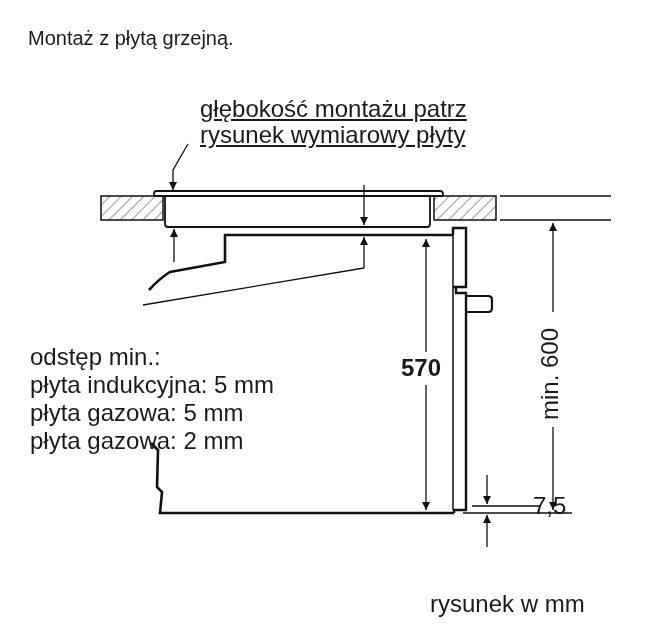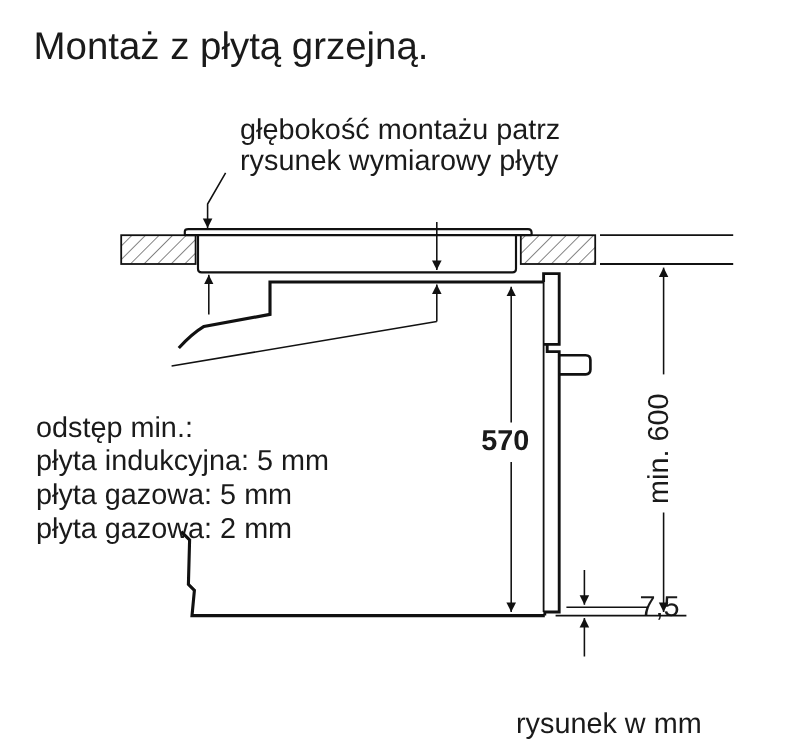--- a/index.html
+++ b/index.html
@@ -1,20 +1,20 @@
 <!DOCTYPE html>
 <html><head>
 <meta charset="utf-8">
 <style>
   html, body { margin: 0; padding: 0; background: #ffffff; }
   body { width: 655px; height: 629px; position: relative; overflow: hidden;
          font-family: "Liberation Sans", sans-serif; color: #111; }
   .txt { position: absolute; font-size: 24px; line-height: 28px; white-space: nowrap; color: #1a1a1a; }
-  #title { left: 28px; top: 24px; font-size: 32px; }
-  #depth-note { left: 200px; top: 96px; line-height: 26px; }
+  #title { left: 28px; top: 24px; font-size: 20px; }
+  #depth-note { left: 200px; top: 96px; line-height: 26px; text-decoration: underline; }
   #depth-note div { height: 26px; }
   #gap-note { left: 30px; top: 316px; line-height: 28px; margin-top: 27px; }
   #gap-note div { height: 28px; }
   #units { left: 430px; top: 590px; }
   #dim-570 { left: 401px; top: 354px; font-weight: bold; }
   #dim-600 { left: 536px; top: 324px; transform-origin: 0 0; transform: rotate(-90deg) translate(-96px, 0); font-size: 24px; }
   #dim-75 { left: 497px; top: 492px; margin-left: 36px; }
   svg { position: absolute; left: 0; top: 0; }
 </style>
 </head>

